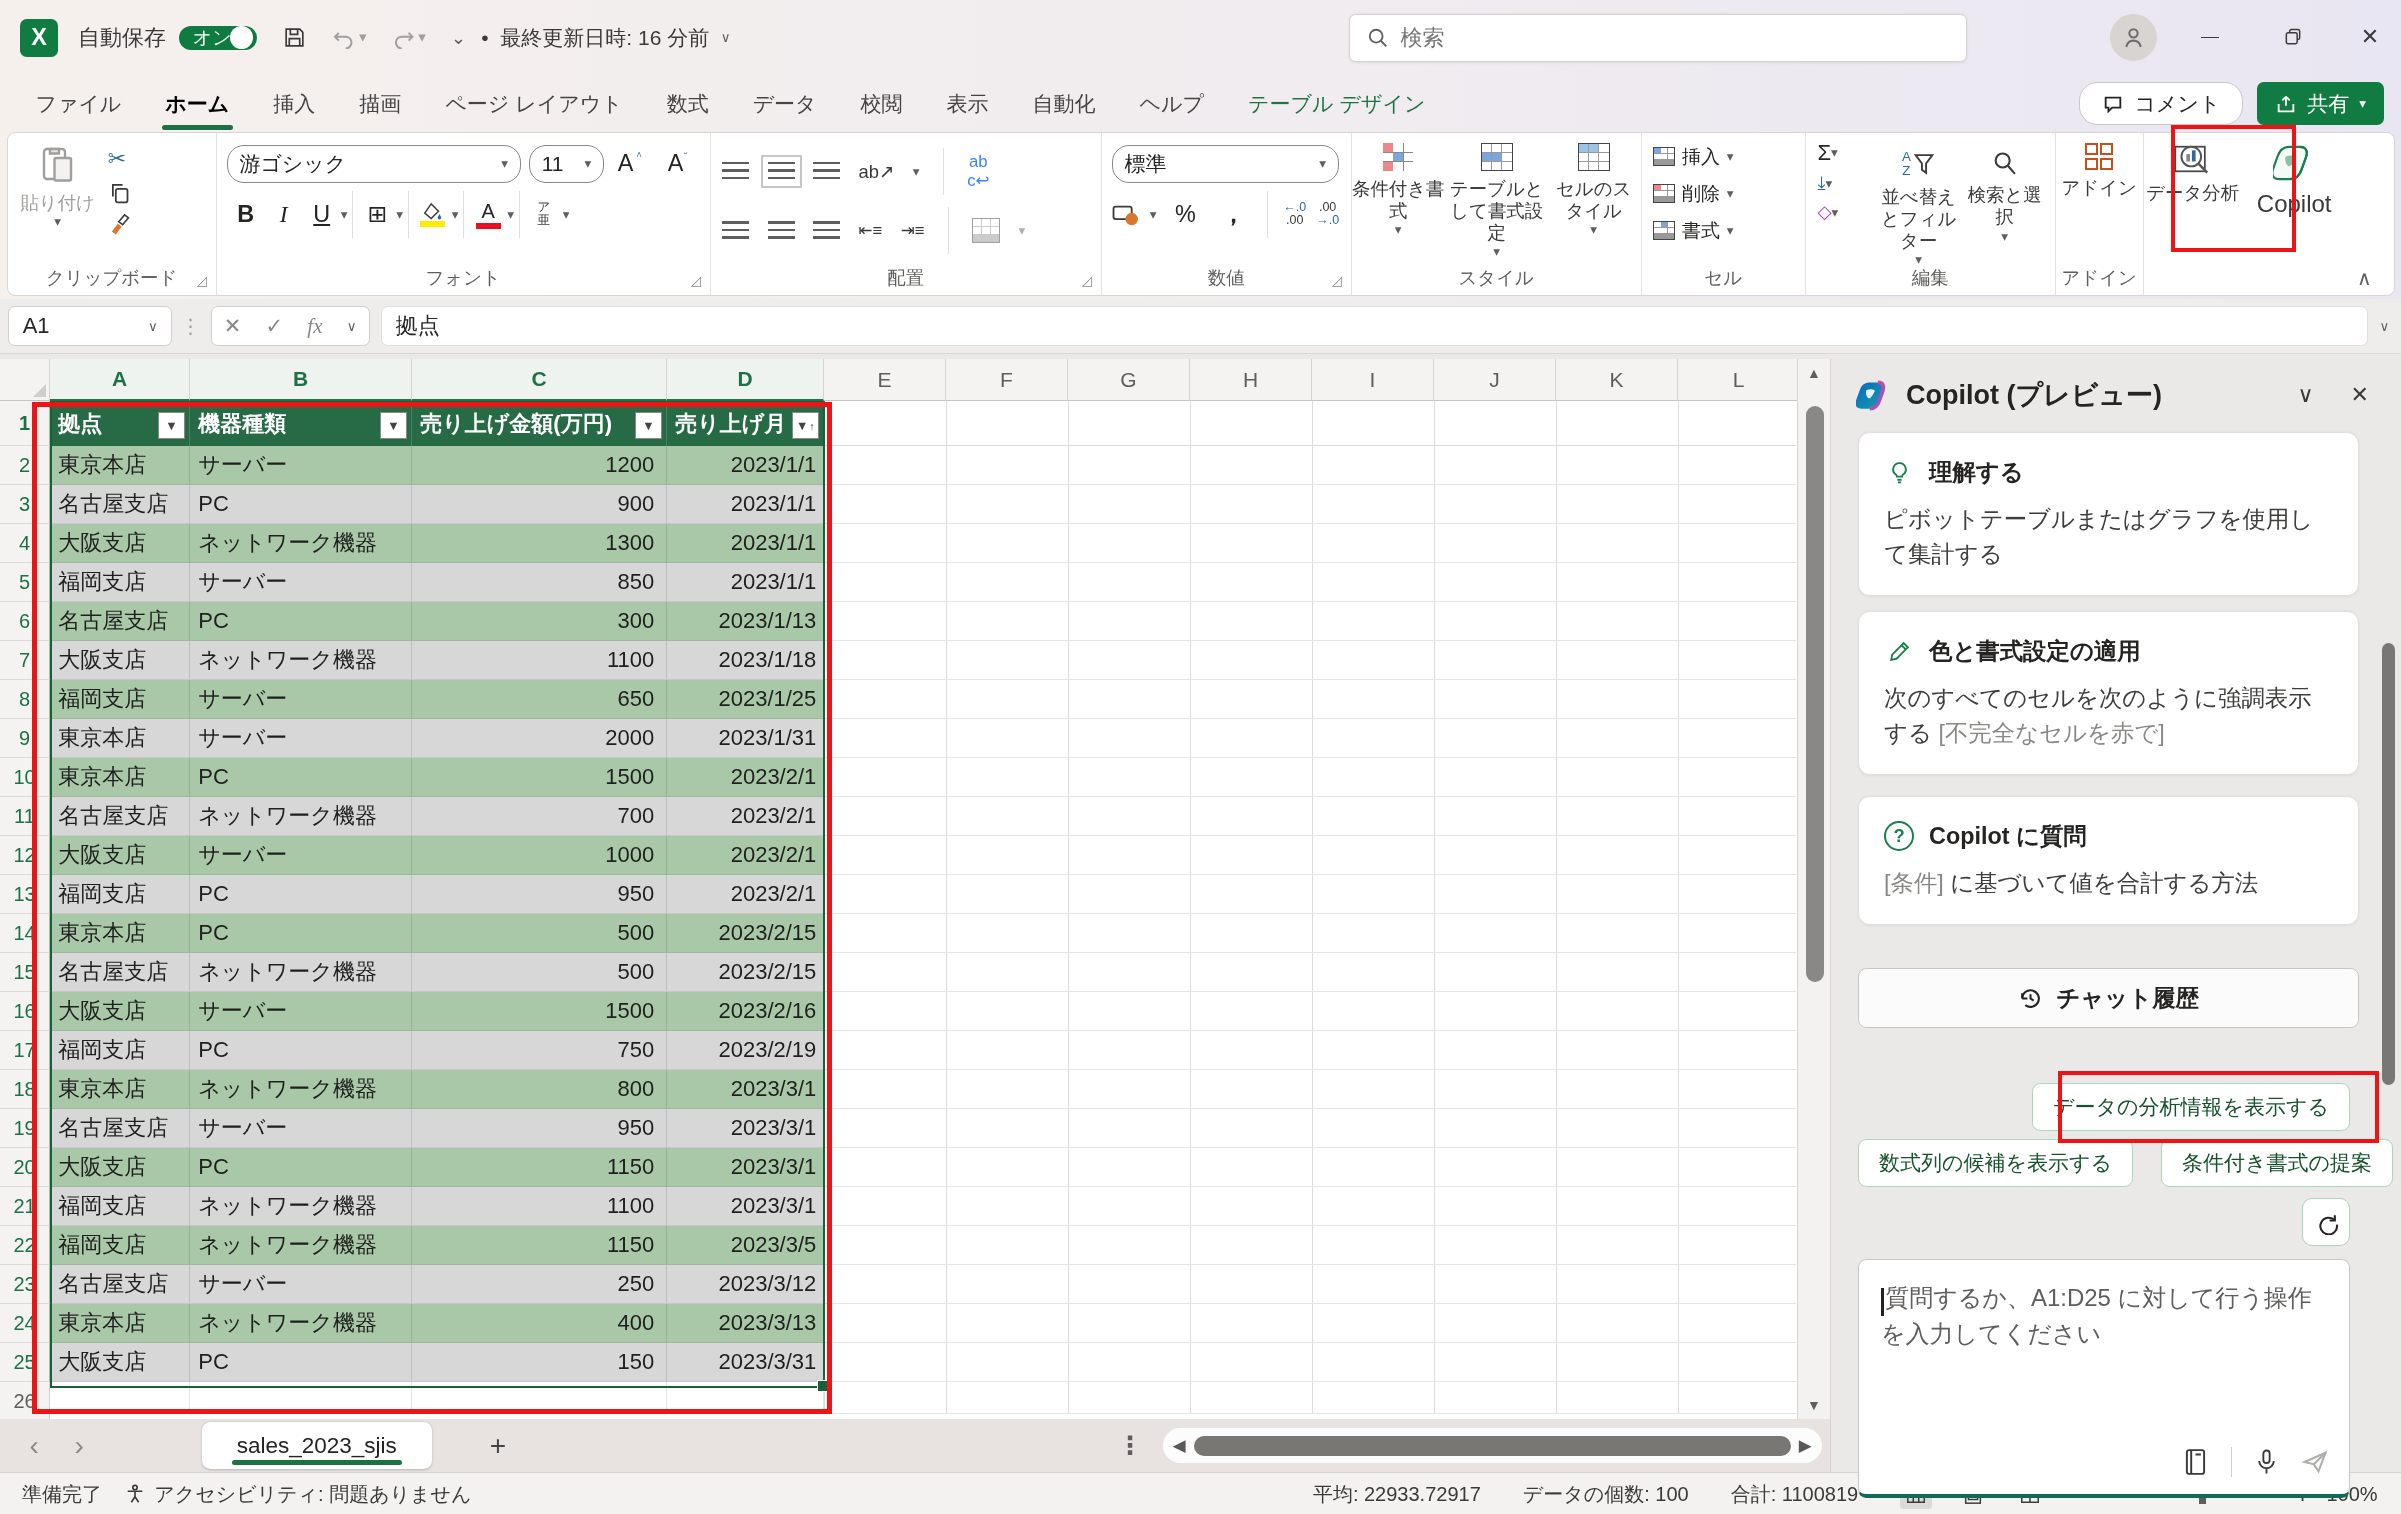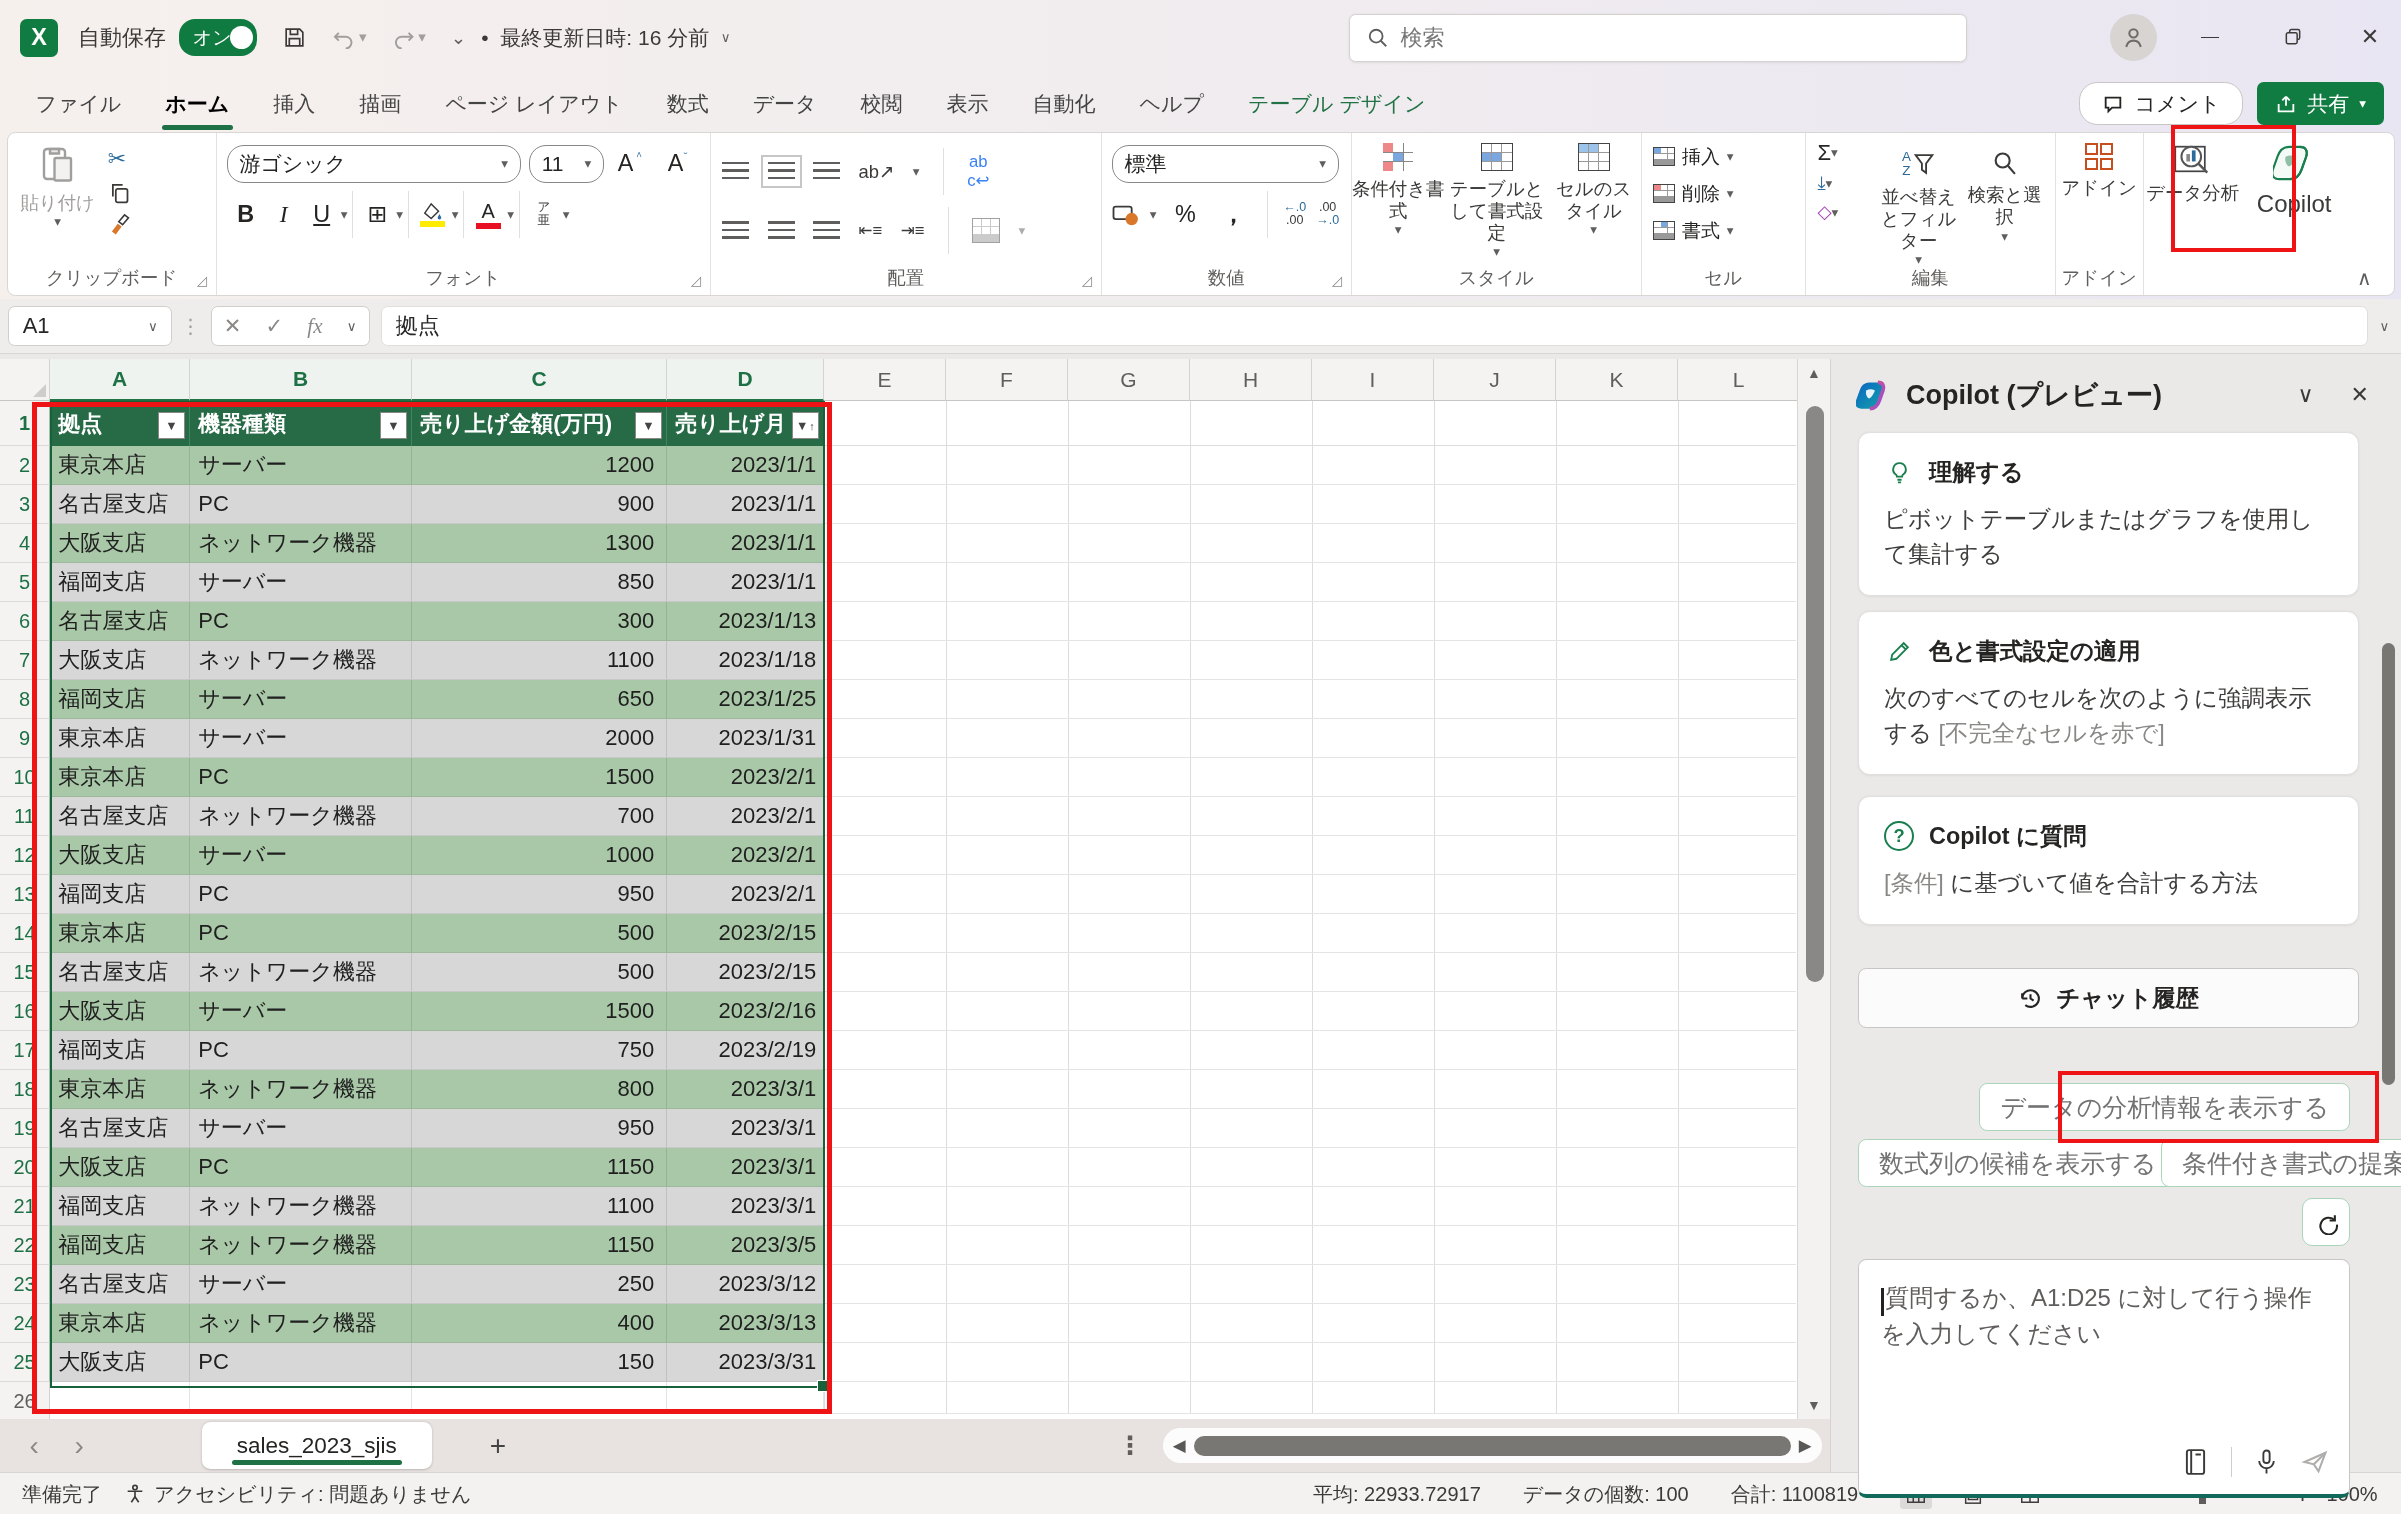--- a/index.html
+++ b/index.html
@@ -9,21 +9,21 @@
     font-family: "Liberation Sans","DejaVu Sans",sans-serif;
     background: #ebe9e8; color: #262626;
   }
   
   #chrome-top { position:absolute; left:0; top:0; width:2401px; height:299px;
     background: linear-gradient(90deg,#f6f0ed 0%,#f0ecef 55%,#e9e6f3 100%); }
   .titlebar { height:75px; display:flex; align-items:center; }
   .appicon { width:38px; height:38px; margin-left:20px; background:#107c41; border-radius:6.7px;
     display:flex; align-items:center; justify-content:center; color:#fff; font-weight:bold; font-size:23.4px; }
   .autosave-label { margin-left:20px; font-size:22px; color:#3b3a39; }
-  .toggle { margin-left:13.4px; width:78px; height:37px; background:#0f7b41; border-radius:16px;
+  .toggle { margin-left:13.4px; width:78px; height:24px; background:#0f7b41; border-radius:16px;
     display:flex; align-items:center; color:#fff; font-size:19px; padding-left:13.4px; position:relative; }
   .toggle .knob { position:absolute; right:4.2px; width:23.4px; height:23.4px; background:#fff; border-radius:50%; }
   .tb-ic { margin-left:25px; font-size:25px; color:#8a8886; display:flex; align-items:center; gap:3.3px; }
   .tb-ic .dd { font-size:15px; color:#a19f9d; }
   .doc-title { margin-left:42px; font-size:22px; color:#252423; white-space:nowrap; }
   .doc-meta { margin-left:15px; font-size:21px; color:#3b3a39; display:flex; align-items:center; gap:11.7px; white-space:nowrap; }
   .searchbox { position:absolute; left:1349px; top:14px; width:618px; height:48px; background:#fff;
     border:0.8px solid #d5d2d0; border-radius:6.7px; display:flex; align-items:center; padding:0 16.7px;
     box-shadow:0 0.8px 2.5px rgba(0,0,0,.08); }
   .searchbox input { border:none; outline:none; font-size:22px; flex:1; margin-left:11.7px; color:#444; background:transparent;
@@ -167,21 +167,21 @@
   .card-t { display:flex; align-items:center; gap:15px; font-size:23.4px; font-weight:bold; color:#252423; }
   .card-b { margin-top:13.4px; font-size:23.4px; color:#3f3e3d; line-height:1.5; }
   .muted { color:#8a8886; }
   .cic { width:30px; height:30px; display:flex; align-items:center; justify-content:center; color:#1a7f4e;
     border:2.5px solid #1a7f4e; border-radius:50%; font-size:18.4px; font-weight:bold; flex-shrink:0; }
   .cic.nob { border:none; font-size:28px; font-weight:normal; }
   .history { position:absolute; left:27px; top:609px; width:501px; height:60px; background:#fcfbfb;
     border:0.8px solid #c8c6c4; border-radius:8.3px; display:flex; align-items:center; justify-content:center; gap:13.4px;
     font-size:23.4px; font-weight:bold; color:#252423; }
   .chip { position:absolute; background:#fff; border:1.7px solid #a9d5ba; border-radius:8.3px; height:48px;
-    display:flex; align-items:center; padding:0 20px; font-size:25px; color:#737373; white-space:nowrap; }
+    display:flex; align-items:center; padding:0 20px; font-size:21px; color:#14532d; white-space:nowrap; }
   .refresh { position:absolute; right:52px; top:839px; width:48px; height:48px; background:#fff; border:1.7px solid #a9d5ba;
     border-radius:10px; display:flex; align-items:center; justify-content:center; font-size:25px; color:#252423; }
   .inputbox { position:absolute; left:27px; right:52px; top:900px; height:239px; background:#fff;
     border:0.8px solid #c8c6c4; border-bottom:4.2px solid #11695a; border-radius:8.3px; padding:20px 22px; }
   .caret { display:inline-block; width:2.5px; height:28px; background:#222; vertical-align:middle; margin-right:1.7px; }
   .ph { font-size:24px; color:#605e5c; line-height:1.5; display:inline; }
   .in-ics { position:absolute; right:20px; bottom:16.7px; display:flex; align-items:center; gap:22px; }
   .in-div { width:0.8px; height:30px; background:#d0cecd; }
   .pane-scroll { position:absolute; right:7.5px; top:284px; width:12.5px; height:442px; background:#797774; border-radius:6.7px; }
   svg { display:block; }

